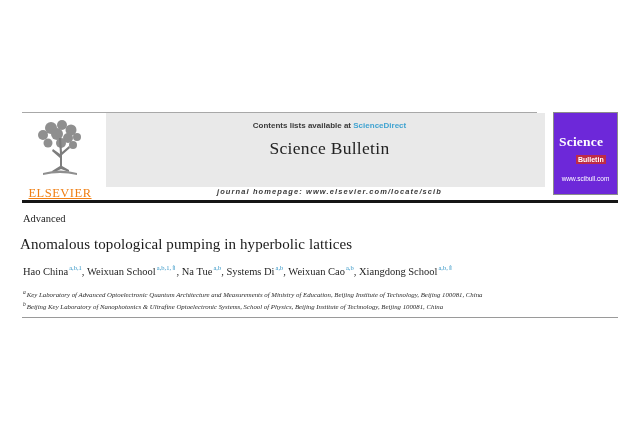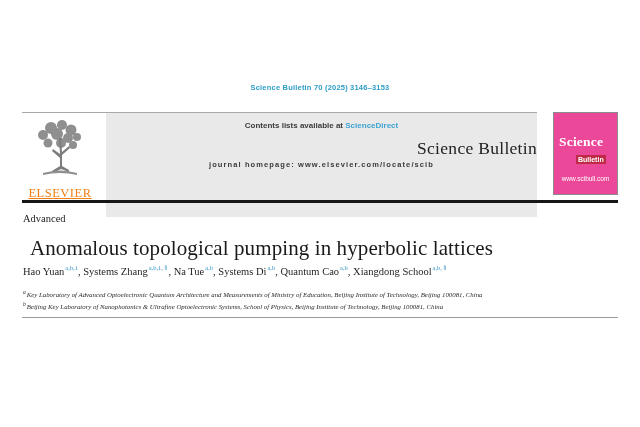--- a/index.html
+++ b/index.html
@@ -20,74 +20,73 @@
   .divider{position:absolute;left:22px;top:317px;width:596px;height:1px;background:#9a9a9a;}
   
   .elsevier{position:absolute;left:24px;top:118px;width:72px;height:78px;text-align:center;cursor:pointer;}
   .elsevier svg{display:block;margin:0 auto;}
   .elsevier-word{
     font-family:"Liberation Serif","DejaVu Serif",serif;
     font-size:12.5px;color:#f07f13;letter-spacing:.5px;margin-top:8px;text-decoration:underline;
   }
   
   .jbox{
-    position:absolute;left:106px;top:113px;width:431px;height:104px;
-    background:#e9e9e9;text-align:center;
+    position:absolute;left:106px;top:113px;width:431px;height:74px;
+    background:#e9e9e9;text-align:center;padding-left:8px;
   }
   .contents-line{
     margin-top:8px;
     font-family:"Liberation Sans","DejaVu Sans",sans-serif;
     font-size:8px;font-weight:600;color:#3a3a3a;
   }
   .contents-line .sd-link{color:#41a3d1;cursor:pointer;}
-  .journal-title{margin-top:8px;font-size:17.5px;color:#222222;letter-spacing:.3px;text-align:right;}
+  .journal-title{margin-top:8px;font-size:17.5px;color:#222222;letter-spacing:.3px;}
   .homepage-line{
-    margin-top:1px;
+    margin-top:28px;
     font-family:"Liberation Sans","DejaVu Sans",sans-serif;
-    font-size:7.5px;font-weight:600;color:#3a3a3a;letter-spacing:1.1px;
+    font-size:7.5px;font-weight:600;color:#3a3a3a;letter-spacing:1.1px;font-style:italic;
   }
   .homepage-line .hp-url{color:#3a3a3a;cursor:pointer;}
   
   .cover{
     position:absolute;left:553px;top:112px;width:65px;height:83px;
-    background:#ec4899;border:1px solid #8c8c8c;box-sizing:border-box;cursor:pointer;
+    background:#6d28d9;border:1px solid #8c8c8c;box-sizing:border-box;cursor:pointer;
   }
   .cover-science{
     margin:23px 0 0 5px;color:#ffffff;font-size:13.5px;font-weight:600;
     font-family:"Liberation Serif","DejaVu Serif",serif;letter-spacing:.2px;line-height:12px;
   }
   .cover-bulletin{
     display:inline-block;margin:0 0 0 22px;padding:0 2px;background:#bf2b46;
     color:#ffffff;font-size:7px;font-weight:700;
     font-family:Liberation Sans, sans-serif;line-height:9px;
   }
   .cover-url{
     margin:9px 0 0 0;text-align:center;color:#ffffff;font-size:6.5px;
     font-family:"Liberation Sans","DejaVu Sans",sans-serif;
   }
   
   .article-type{position:absolute;left:23px;top:213px;font-size:10.5px;color:#222222;}
   .title{
-    position:absolute;left:30px;top:236px;margin:0;width:580px;
-    font-size:21px;font-weight:400;color:#1a1a1a;letter-spacing:.1px;
+    position:absolute;left:20px;top:236px;margin:0;width:580px;
+    font-size:15px;font-weight:400;color:#1a1a1a;letter-spacing:.1px;
   }
   .authors{position:absolute;left:23px;top:264px;width:594px;font-size:10.5px;color:#1f1f1f;}
   .authors sup{color:#3596c6;font-size:6.5px;margin-left:1px;}
   .affiliations{
     position:absolute;left:23px;top:288px;width:594px;
     font-size:6.8px;font-style:italic;color:#2a2a2a;line-height:9.5px;
   }
   .affiliations sup{font-size:5.5px;margin-right:1px;}
 </style>
 </head>
 <body>
 
 <div class="page">
 
-  <div class="citation">Science Bulletin 70 (2025) 3146–3153</div>
 
   <div class="rule-top"></div>
 
   <div class="elsevier">
     <span>
       <svg width="58" height="60" viewBox="0 0 58 60">
         <g fill="#8f8f8f">
           <circle cx="20" cy="10" r="6"></circle>
           <circle cx="31" cy="7" r="5"></circle>
           <circle cx="40" cy="12" r="5.5"></circle>
@@ -123,25 +122,25 @@
     <div class="cover-url">www.scibull.com</div>
   </div>
 
   <div class="rule-thick"></div>
 
   <div class="article-type">Advanced</div>
 
   <h1 class="title">Anomalous topological pumping in hyperbolic lattices</h1>
 
   <div class="authors">
-    <span><span>Hao Yuan</span><sup>a,b,1</sup></span><span>, </span>
-    <span><span>Systems Zhang</span><sup>a,b,1,⇑</sup></span><span>, </span>
+    <span><span>Hao China</span><sup>a,b,1</sup></span><span>, </span>
+    <span><span>Weixuan School</span><sup>a,b,1,⇑</sup></span><span>, </span>
     <span><span>Na Tue</span><sup>a,b</sup></span><span>, </span>
     <span><span>Systems Di</span><sup>a,b</sup></span><span>, </span>
-    <span><span>Quantum Cao</span><sup>a,b</sup></span><span>, </span>
+    <span><span>Weixuan Cao</span><sup>a,b</sup></span><span>, </span>
     <span><span>Xiangdong School</span><sup>a,b,⇑</sup></span>
   </div>
 
   <div class="affiliations">
     <div><sup>a</sup><span>Key Laboratory of Advanced Optoelectronic Quantum Architecture and Measurements of Ministry of Education, Beijing Institute of Technology, Beijing 100081, China</span></div>
     <div><sup>b</sup><span>Beijing Key Laboratory of Nanophotonics &amp; Ultrafine Optoelectronic Systems, School of Physics, Beijing Institute of Technology, Beijing 100081, China</span></div>
   </div>
 
   <div class="divider"></div>
 

